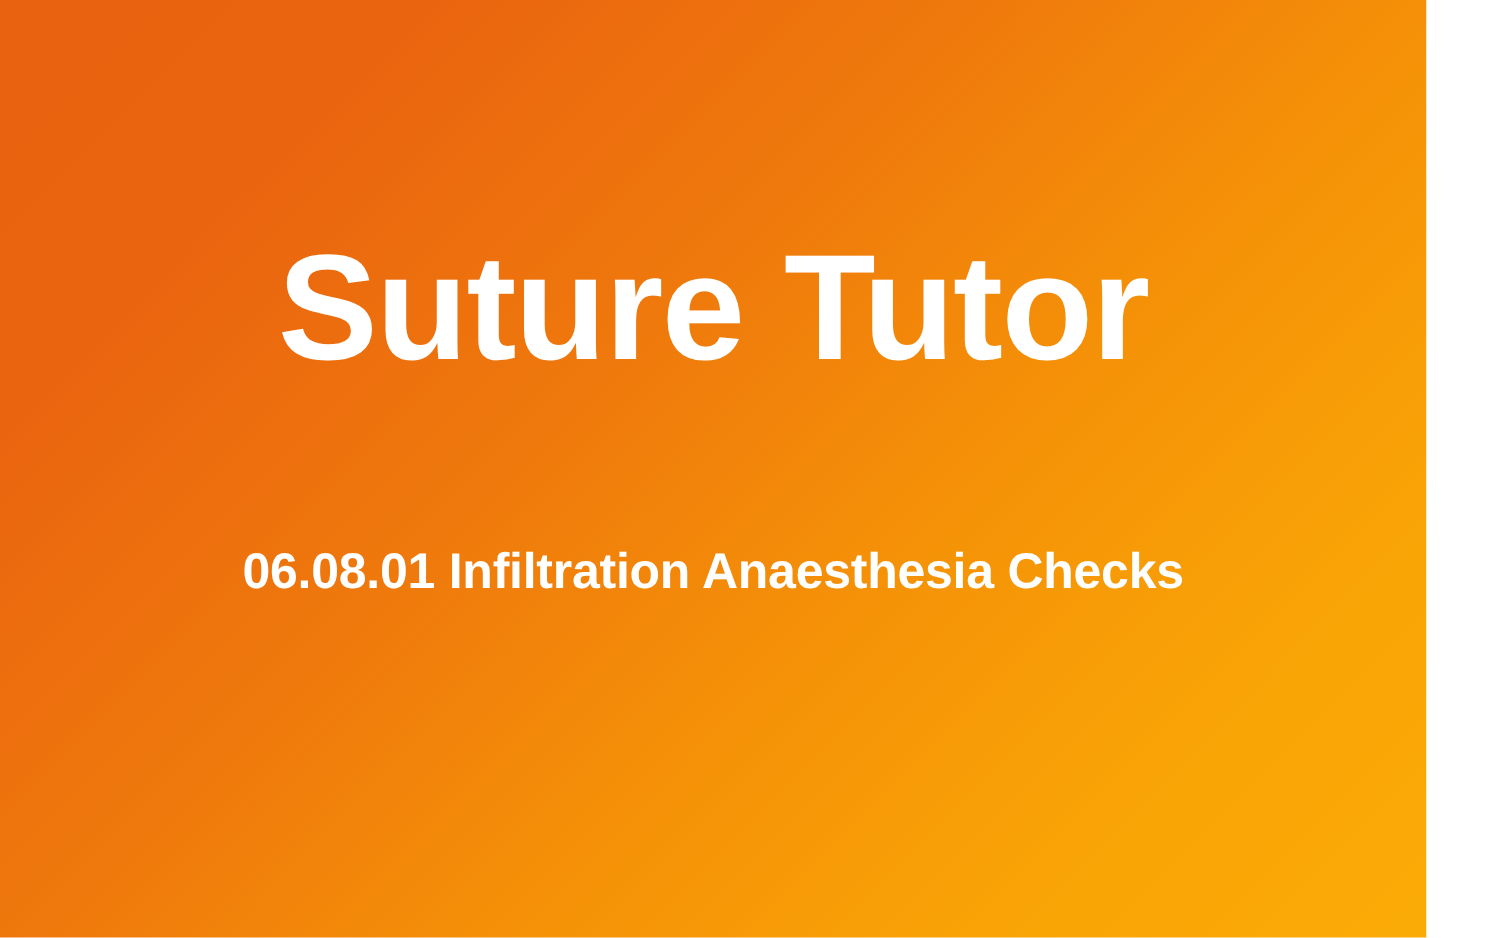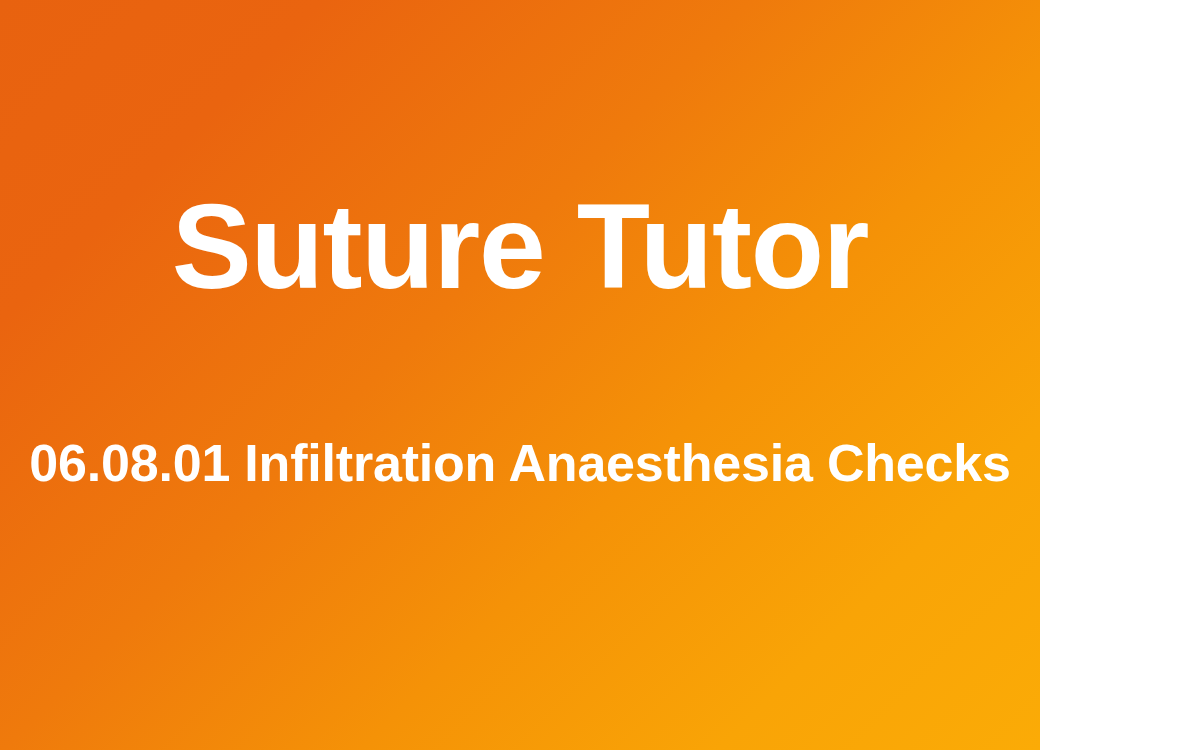--- a/index.html
+++ b/index.html
@@ -10,21 +10,21 @@
 
   body {
     width: 1200px;
     height: 750px;
     overflow: hidden;
     font-family: "Liberation Sans", sans-serif;
   }
 
   .slide {
     position: relative;
-    width: 1040px;
+    width: 1141px;
     height: 750px;
     box-sizing: border-box;
     
     background-image: linear-gradient(135deg,
         #e8620f 0%,
         #ea640f 18%,
         #ef7a0c 42%,
         #f59207 62%,
         #f9a406 82%,
         #fbab06 100%);
@@ -62,21 +62,21 @@
     margin: 0;
     padding: 0;
     position: absolute;
     left: 0;
     right: 0;
     top: 437px;
     text-align: center;
     color: #ffffff;
     font-family: "Liberation Sans", sans-serif;
     font-weight: 700;
-    font-size: 52px;
+    font-size: 40px;
     line-height: 1;
     letter-spacing: -0.2px;
     -webkit-font-smoothing: antialiased;
     white-space: nowrap;
   }
 </style>
 </head>
 <body>
 
 <div class="slide">

